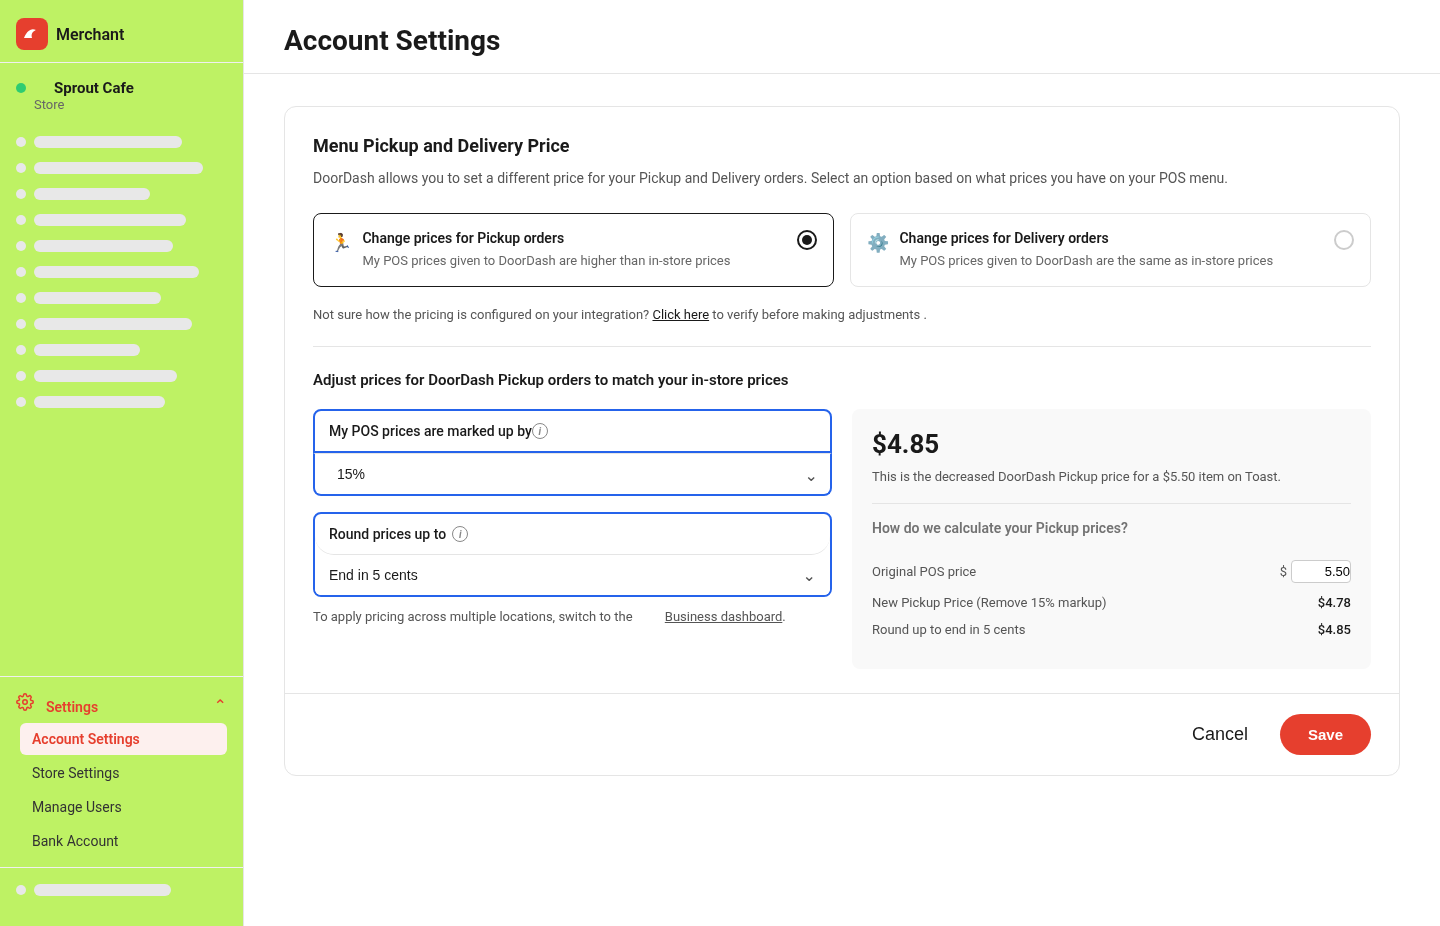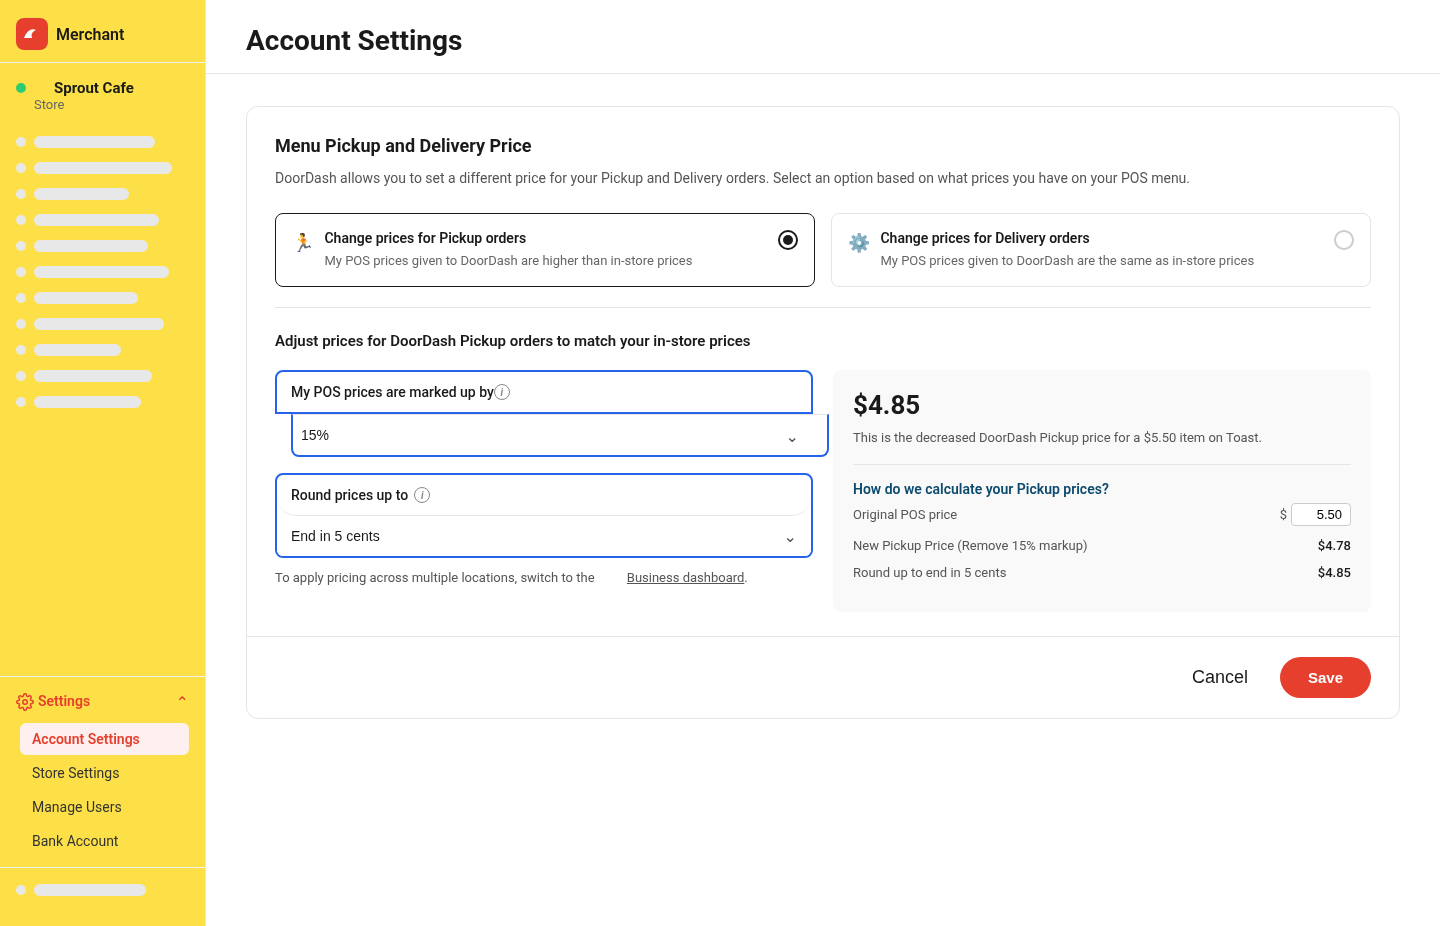--- a/index.html
+++ b/index.html
@@ -1,21 +1,21 @@
 <!DOCTYPE html>
 <html><head>
   <meta charset="utf-8">
   <style>
     * { box-sizing: border-box; margin: 0; padding: 0; }
     body { font-family: -apple-system, BlinkMacSystemFont, 'Segoe UI', Roboto, sans-serif; background: #f5f5f5; display: flex; height: 926px; overflow: hidden; }
 
     
     .sidebar {
-      width: 206px;
-      background: #fde047;
+      width: 244px;
+      background: #bef264;
       border-right: 1px solid #e5e5e5;
       display: flex;
       flex-direction: column;
       height: 100%;
       flex-shrink: 0;
     }
     .sidebar-header {
       padding: 18px 16px 12px;
       display: flex;
       align-items: center;
@@ -73,22 +73,22 @@
       border-radius: 50%;
       flex-shrink: 0;
     }
 
     .sidebar-settings-section {
       padding: 8px 16px;
       border-top: 1px solid #f0f0f0;
     }
     .settings-toggle {
       display: flex;
-      align-items: flex-start;
-      gap: 4px;
+      align-items: flex-end;
+      gap: 12px;
       padding: 8px 0;
       cursor: pointer;
     }
     .settings-toggle-label {
       font-size: 14px;
       font-weight: 600;
       color: #e63f2e;
     }
     .settings-gear { color: #e63f2e; }
 
@@ -265,30 +265,29 @@
       color: #888;
       font-style: italic;
       font-weight: bold;
       flex-shrink: 0;
     }
     .select-wrapper {
       position: relative;
     }
     .select-field {
       width: 100%;
-      padding: 12px 8px;
+      padding: 12px 22px;
       border: 2px solid #2563eb;
       border-top: 1px solid #e5e5e5;
       border-radius: 0 0 8px 8px;
       font-size: 14px;
       color: #1a1a1a;
       background: #fff;
       appearance: none;
       cursor: pointer;
-      margin-left: 16px;
     }
     .select-arrow {
       position: absolute;
       right: 14px;
       top: 50%;
       transform: translateY(-50%);
       pointer-events: none;
       color: #555;
     }
 
@@ -351,22 +350,22 @@
       font-size: 13px;
       color: #555;
       margin-bottom: 16px;
       padding-bottom: 16px;
       border-bottom: 1px solid #e5e5e5;
       line-height: 1.5;
     }
     .calc-title {
       font-size: 14px;
       font-weight: 600;
-      color: #0c4a6e;
-      margin-bottom: 6px;
+      color: #737373;
+      margin-bottom: 24px;
     }
     .calc-row {
       display: flex;
       justify-content: space-between;
       align-items: center;
       font-size: 13px;
       color: #555;
       margin-bottom: 12px;
     }
     .calc-row-label { flex: 1; }
@@ -375,21 +374,21 @@
       color: #1a1a1a;
     }
     .calc-input-value {
       display: flex;
       align-items: center;
       gap: 4px;
     }
     .calc-input-box {
       border: 1px solid #ccc;
       border-radius: 4px;
-      padding: 3px 8px;
+      padding: 3px 0;
       font-size: 13px;
       width: 60px;
       text-align: right;
     }
 
     .card-footer {
       padding: 20px 28px;
       display: flex;
       justify-content: flex-end;
       align-items: center;
@@ -545,20 +544,25 @@
               <span class="price-option-icon">⚙️</span>
               <div>
                 <div class="price-option-title">Change prices for Delivery orders</div>
                 <div class="price-option-desc">My POS prices given to DoorDash are the same as in-store prices</div>
               </div>
             </div>
             <div class="radio-outer"></div>
           </div>
         </div>
 
+        <p class="note-text">
+          <span>Not sure how the pricing is configured on your integration?</span>
+          <a href="#">Click here</a>
+          <span>to verify before making adjustments .</span>
+        </p>
 
         <hr class="divider">
 
         <div class="adjust-title">Adjust prices for DoorDash Pickup orders to match your in-store prices</div>
 
         <div class="pricing-layout">
 
           <div class="pricing-left">
 
             <div class="field-group">

